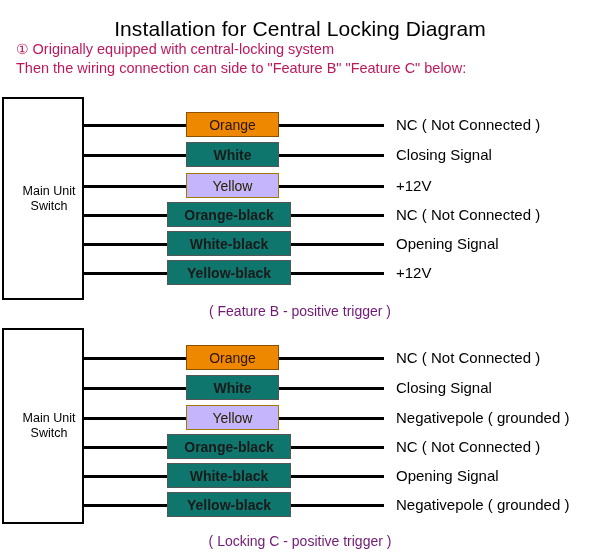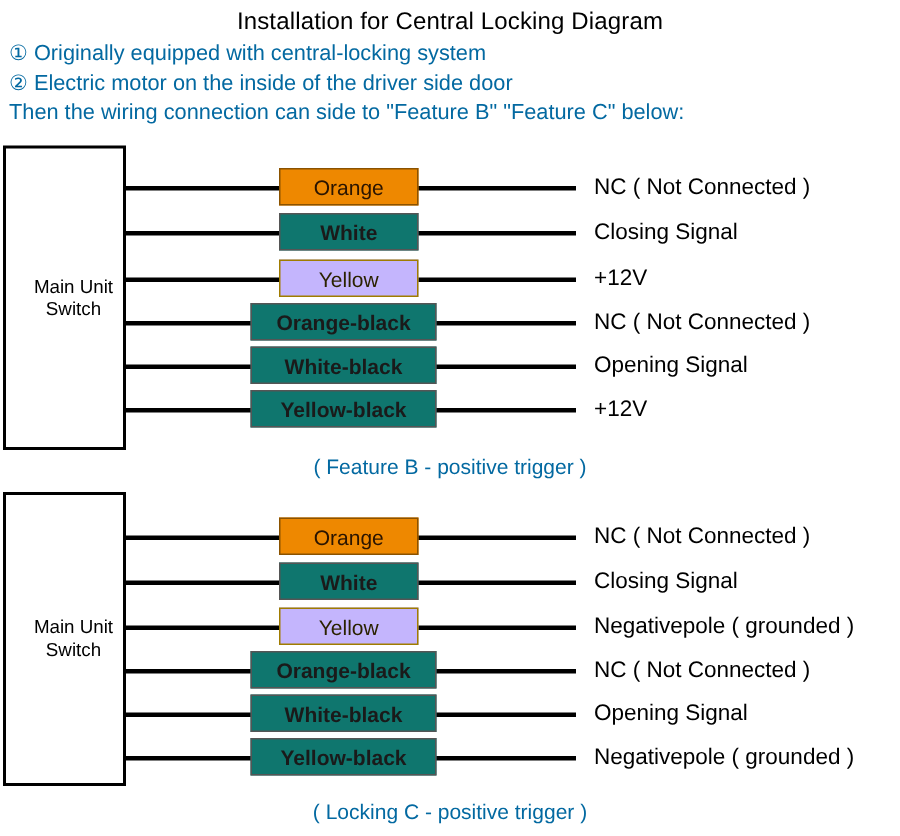--- a/index.html
+++ b/index.html
@@ -14,32 +14,32 @@
     overflow: hidden;
     font-family: "Liberation Sans", sans-serif;
     color: #111111;
     -webkit-font-smoothing: antialiased;
   }
 
   
   #header { position: absolute; left: 0; top: 0; width: 600px; }
   #doc-title {
     text-align: center;
-    font-size: 16px;
+    font-size: 21px;
     line-height: 22px;
     font-weight: 400;
     color: #000;
-    margin-top: 4px;
+    margin-top: 18px;
     letter-spacing: .1px;
   }
   .note-line {
     font-size: 14.5px;
     line-height: 19px;
-    color: #0369a1;
-    padding-left: 6px;
+    color: #be185d;
+    padding-left: 16px;
     white-space: nowrap;
   }
   .note-num { font-size: 14px; }
 
   
   .diagram { position: absolute; left: 0; width: 600px; }
   #diagram-b { top: 90px; height: 232px; }
   #diagram-c { top: 322px; height: 235px; }
 
   .unit-box {
@@ -106,38 +106,34 @@
     white-space: nowrap;
   }
 
   .caption {
     position: absolute;
     left: 0;
     width: 600px;
     text-align: center;
     font-size: 14px;
     line-height: 18px;
-    color: #0369a1;
+    color: #701a75;
   }
 </style>
 </head>
 <body>
 
 <div id="header">
   <div id="doc-title">Installation for Central Locking Diagram</div>
 
   <div class="note-line">
     <span class="note-num">①</span>
     <span>Originally equipped with central-locking system</span>
   </div>
 
-  <div class="note-line">
-    <span class="note-num">②</span>
-    <span>Electric motor on the inside of the driver side door</span>
-  </div>
 
   <div class="note-line">Then the wiring connection can side to "Feature B" "Feature C" below:</div>
 </div>
 
 <div class="diagram" id="diagram-b">
   <div class="unit-box" style="top:7px; height:203px;">
     <div class="unit-label">
       <span>Main Unit</span><br>
       <span>Switch</span>
     </div>

